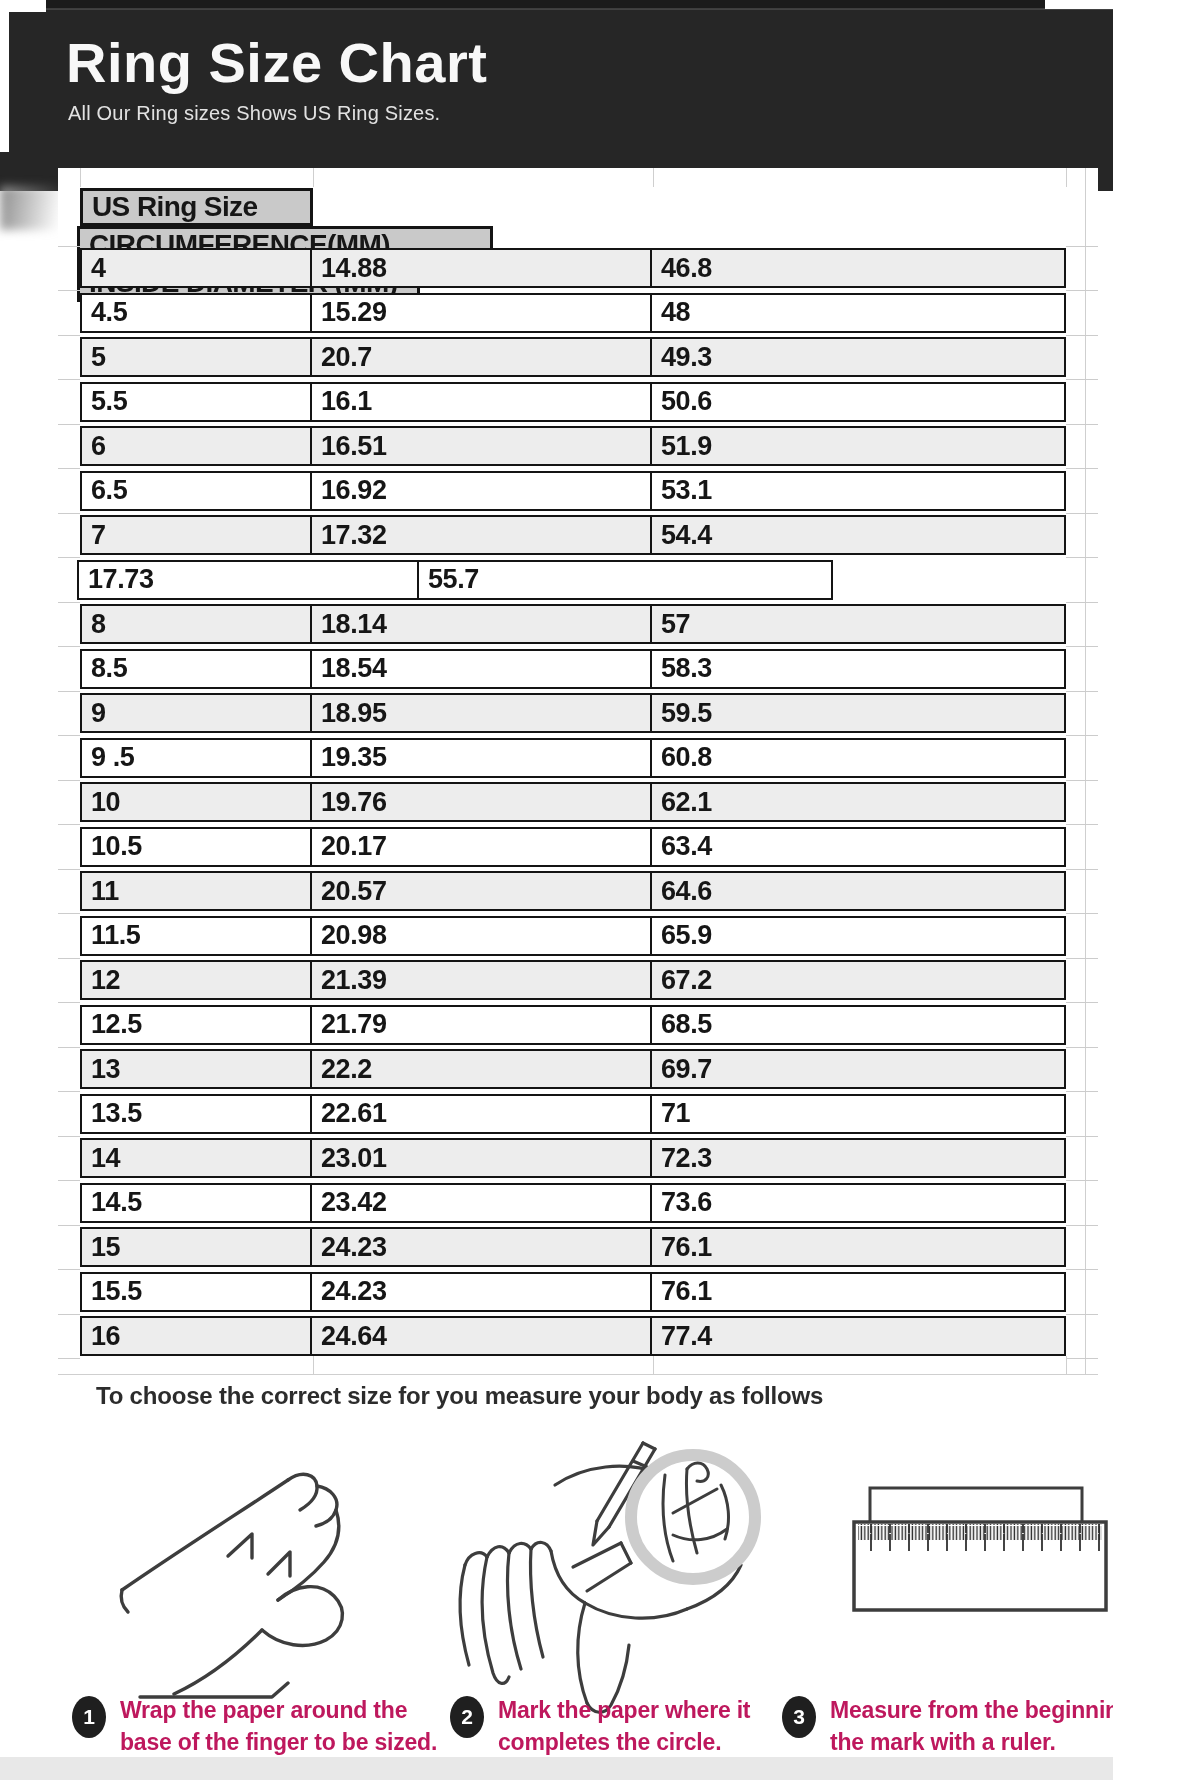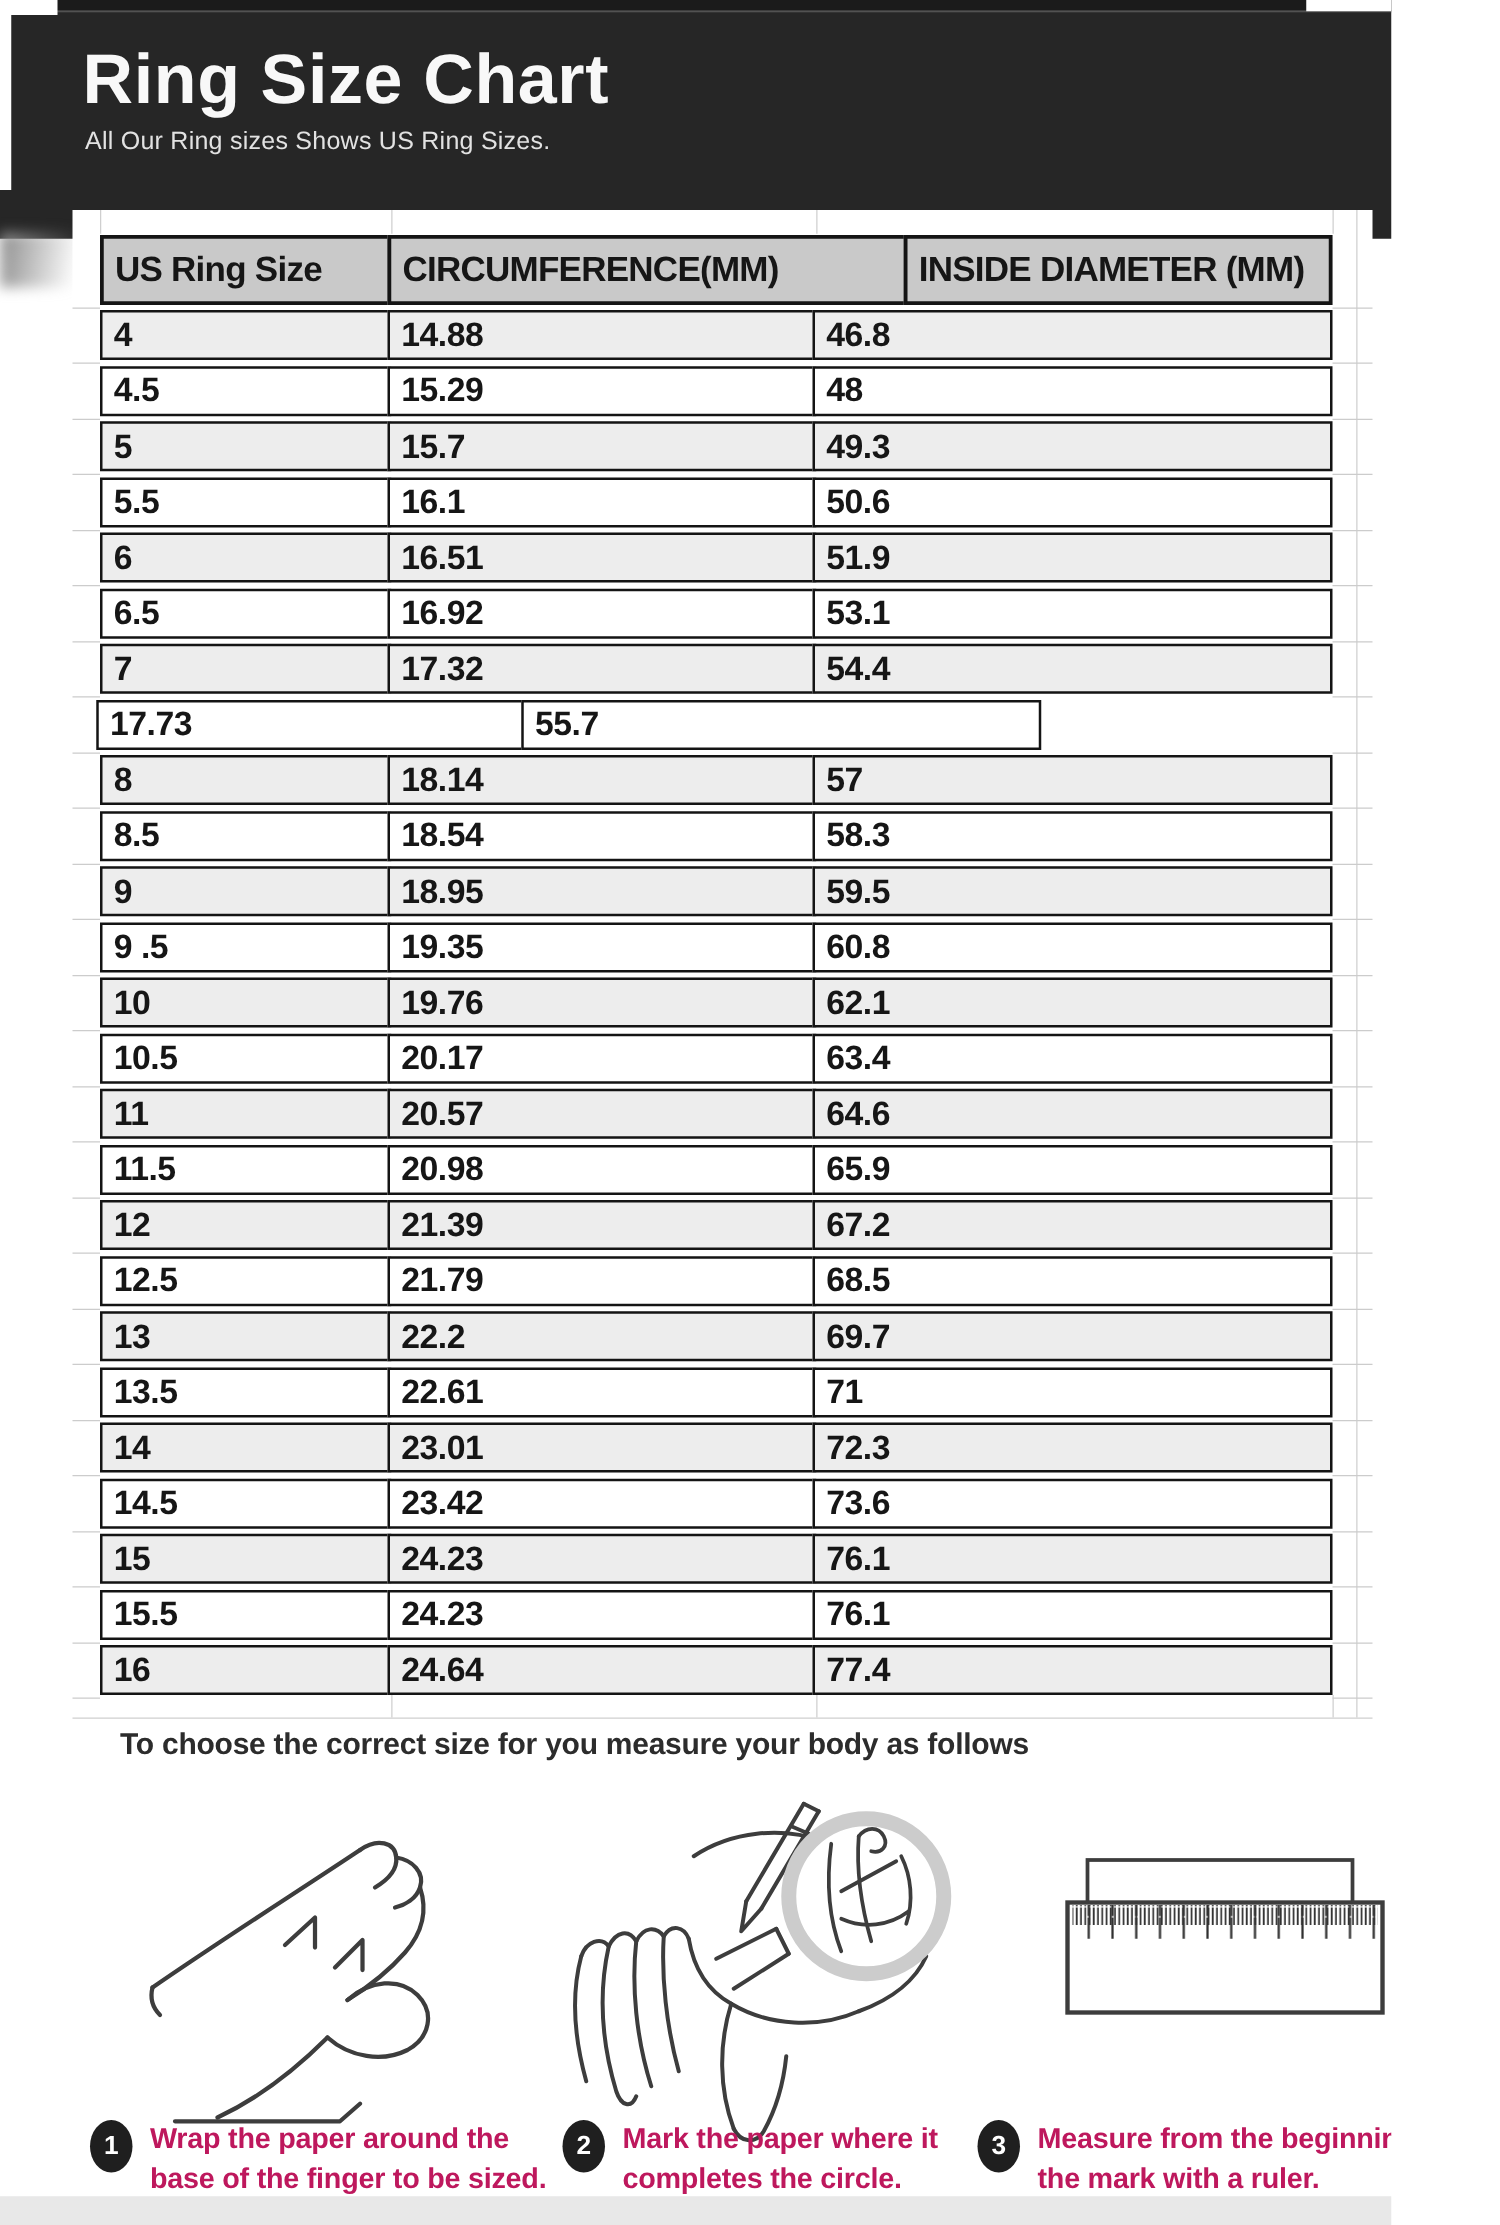--- a/index.html
+++ b/index.html
@@ -44,21 +44,21 @@
                 border-top:1.5px solid #cccccc;}
   .trow::after{content:"";position:absolute;right:-32px;width:32px;bottom:-3px;
                border-top:1.5px solid #cccccc;}
   .cell{box-sizing:border-box;border:2.5px solid #141414;background:#ffffff;
         display:flex;align-items:center;padding-left:9px;
         font-size:27px;font-weight:bold;color:#161616;letter-spacing:-.4px;white-space:nowrap;}
   .c1{width:233px;}
   .c2{width:343px;margin-left:-3px;}
   .c3{width:416px;margin-left:-3px;}
   .trow.shade .cell{background:#ededed;}
-  .thead{height:56px;margin-bottom:4px;}
+  .thead{height:56px;margin-bottom:4px;flex-direction:column;}
   .thead .cell{background:#c9c9c9;border-width:3px;font-size:28px;letter-spacing:-.6px;}
 
   
   .instr-heading{position:absolute;left:96px;top:1382px;font-size:24px;font-weight:bold;
                  color:#2c2c2c;letter-spacing:-.2px;z-index:5;}
   .fig{position:absolute;}
   .fig1{left:110px;top:1450px;}
   .fig2{left:435px;top:1425px;}
   .fig3{left:850px;top:1478px;}
 
@@ -115,21 +115,21 @@
     </div>
 
     <div class="trow">
       <div class="cell c1">4.5</div>
       <div class="cell c2">15.29</div>
       <div class="cell c3">48</div>
     </div>
 
     <div class="trow shade">
       <div class="cell c1">5</div>
-      <div class="cell c2">15.7</div>
+      <div class="cell c2">20.7</div>
       <div class="cell c3">49.3</div>
     </div>
 
     <div class="trow">
       <div class="cell c1">5.5</div>
       <div class="cell c2">16.1</div>
       <div class="cell c3">50.6</div>
     </div>
 
     <div class="trow shade">

